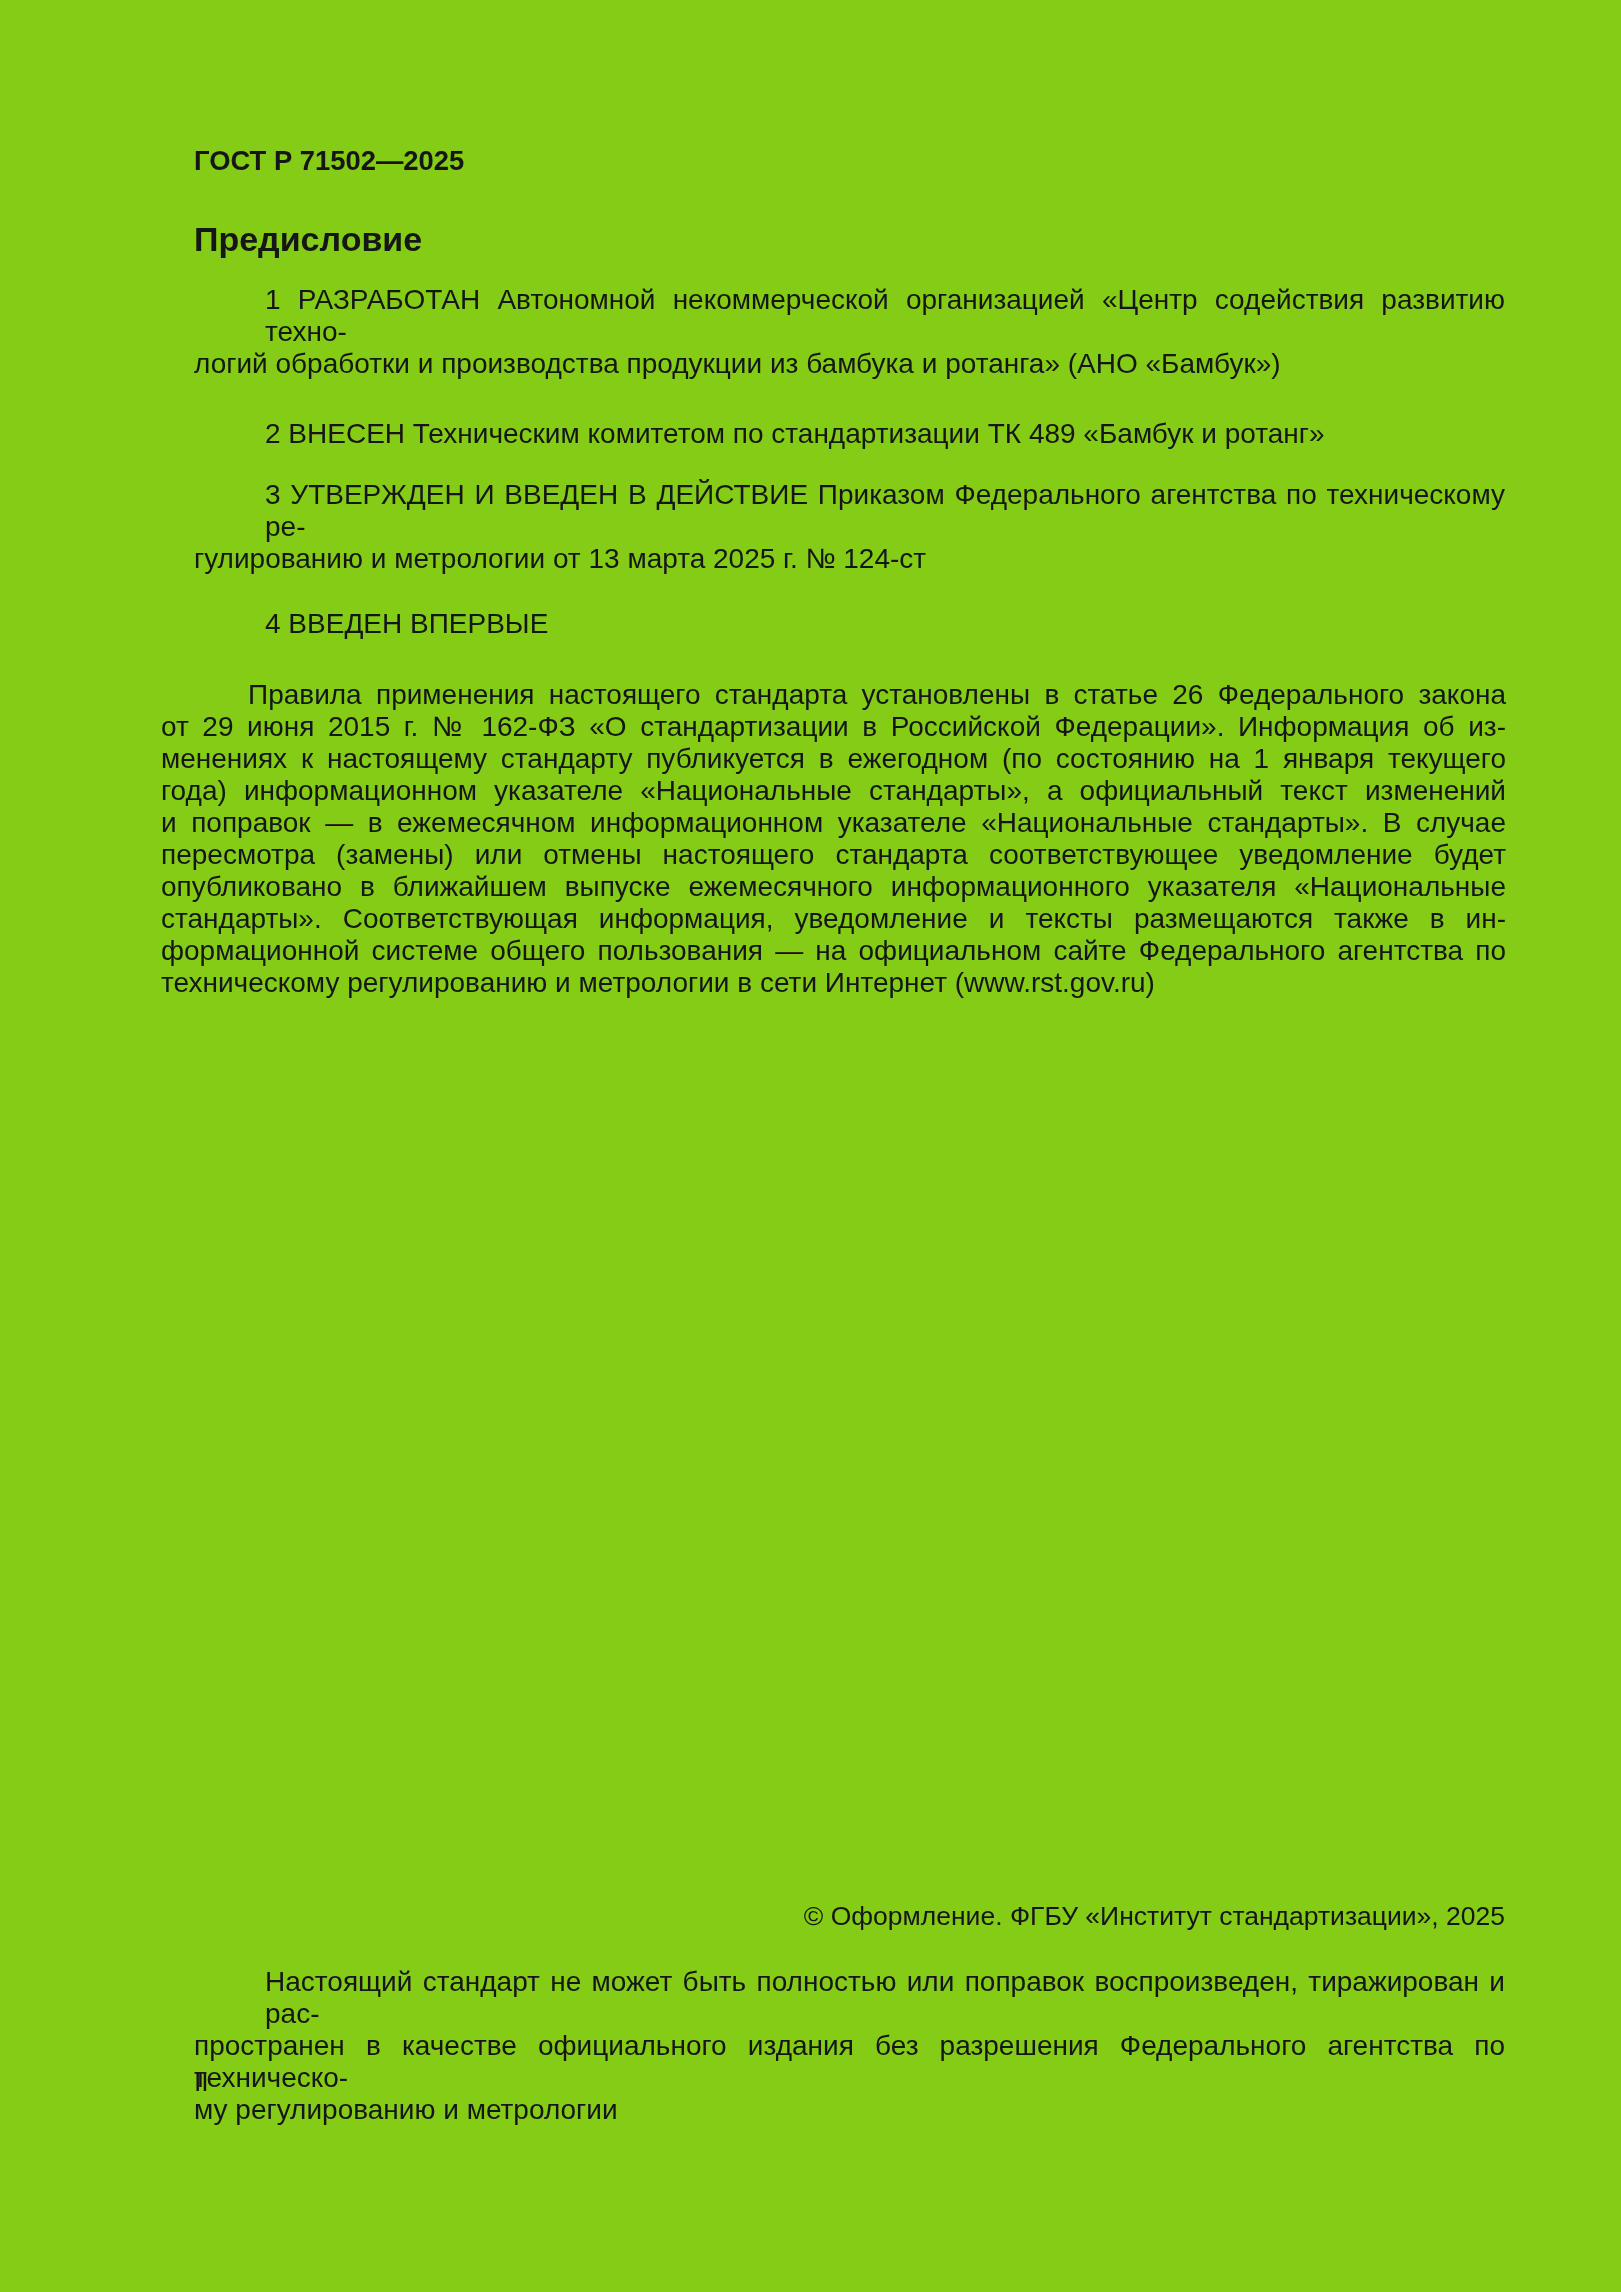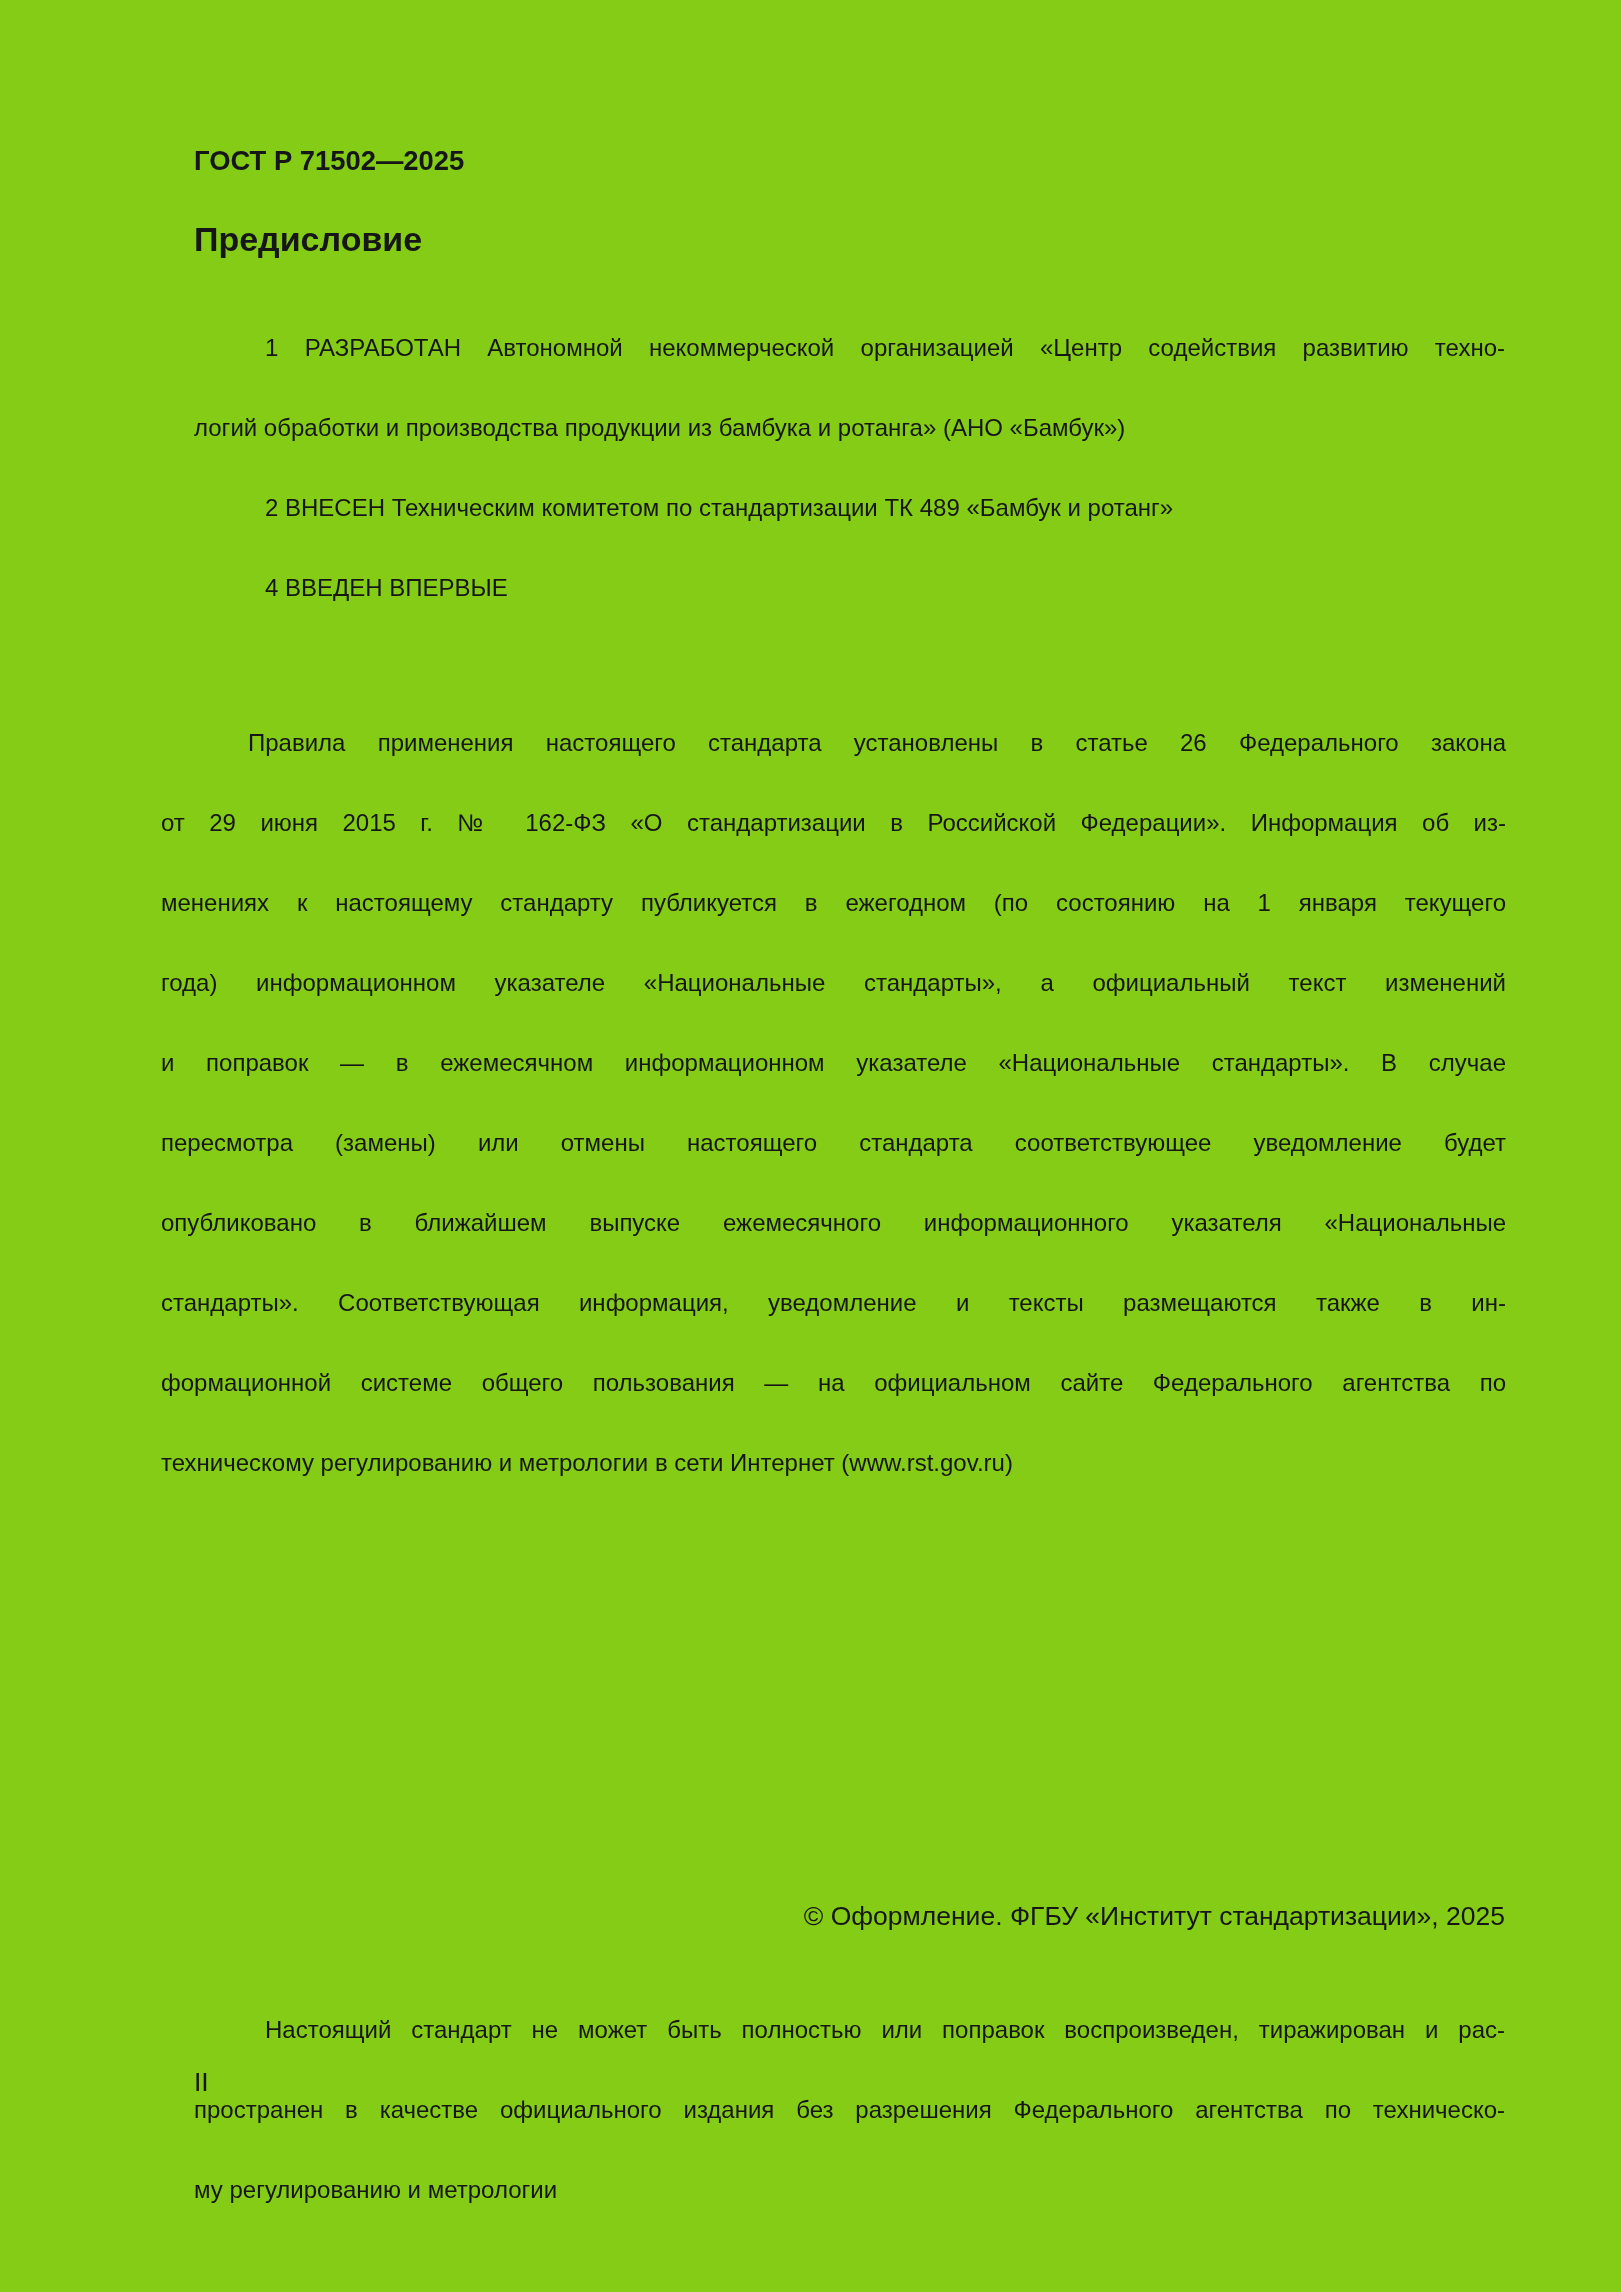--- a/index.html
+++ b/index.html
@@ -31,23 +31,22 @@
     left: 194px;
     top: 220px;
     width: 1311px;
     margin: 0;
     font-size: 34px;
     font-weight: bold;
     line-height: 39px;
   }
   
   .line {
-    font-size: 24px;
+    font-size: 28px;
     line-height: 32px;
-    margin-top: 48px;
   }
   .line.fill {
     text-align: justify;
     text-align-last: justify;
   }
   .foreword {
     position: absolute;
     left: 194px;
     top: 284px;
     width: 1311px;
@@ -100,20 +99,24 @@
 
   <div class="foreword" id="foreword">
       <div class="fw-item">
         <div class="line fill indent">1 РАЗРАБОТАН Автономной некоммерческой организацией «Центр содействия развитию техно-</div>
         <div class="line">логий обработки и производства продукции из бамбука и ротанга» (АНО «Бамбук»)</div>
       </div>
       <div class="fw-item">
         <div class="line indent">2 ВНЕСЕН Техническим комитетом по стандартизации ТК 489 «Бамбук и ротанг»</div>
       </div>
       <div class="fw-item">
+        <div class="line fill indent">3 УТВЕРЖДЕН И ВВЕДЕН В ДЕЙСТВИЕ Приказом Федерального агентства по техническому ре-</div>
+        <div class="line">гулированию и метрологии от 13 марта 2025 г. № 124-ст</div>
+      </div>
+      <div class="fw-item">
         <div class="line indent">4 ВВЕДЕН ВПЕРВЫЕ</div>
       </div>
     </div>
 
   <div class="legal" id="legal">
       <div class="line fill indent">Правила применения настоящего стандарта установлены в статье 26 Федерального закона</div>
       <div class="line fill">от 29 июня 2015 г. № 162-ФЗ «О стандартизации в Российской Федерации». Информация об из-</div>
       <div class="line fill">менениях к настоящему стандарту публикуется в ежегодном (по состоянию на 1 января текущего</div>
       <div class="line fill">года) информационном указателе «Национальные стандарты», а официальный текст изменений</div>
       <div class="line fill">и поправок — в ежемесячном информационном указателе «Национальные стандарты». В случае</div>

